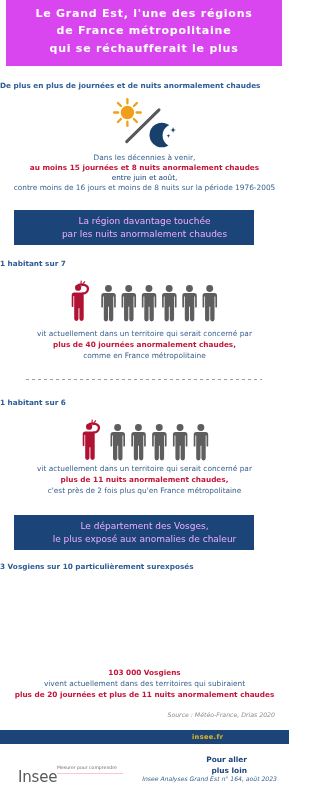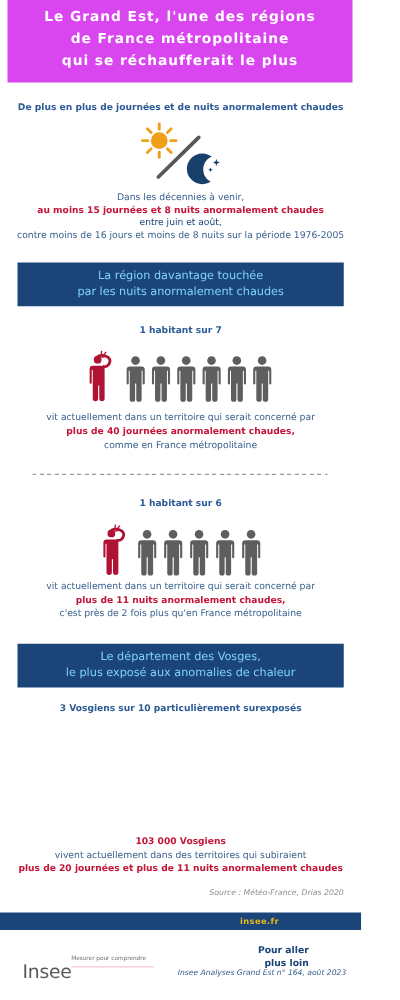--- a/index.html
+++ b/index.html
@@ -17,27 +17,27 @@
     background:#d946ef; color:#fff;
   }
   .title-line{
     position:absolute; left:0; width:276px; text-align:center;
     font-size:11px; font-weight:bold; letter-spacing:0.77px;
     white-space:nowrap;
   }
 
   
   .sec-head{
-    position:absolute; left:0; width:289px; text-align:center;
+    position:absolute; left:0; width:289px; text-align:left;
     font-size:7.3px; font-weight:bold; color:#2D5C96; white-space:nowrap;
   }
 
   
   .band{
-    position:absolute; left:14px; width:261px; background:#1B4579; color:#7dd3fc;
+    position:absolute; left:14px; width:240px; background:#1B4579; color:#f0abfc;
   }
   .band-line{
     position:absolute; left:0; width:261px; text-align:center;
     font-size:9px; white-space:nowrap;
   }
 
   
   .ln{ position:absolute; left:0; width:289px; text-align:center; white-space:nowrap; }
   .t-navy { color:#3A628F; font-size:7.4px; }
   .t-red  { color:#C31638; font-size:7.3px; font-weight:bold; }

